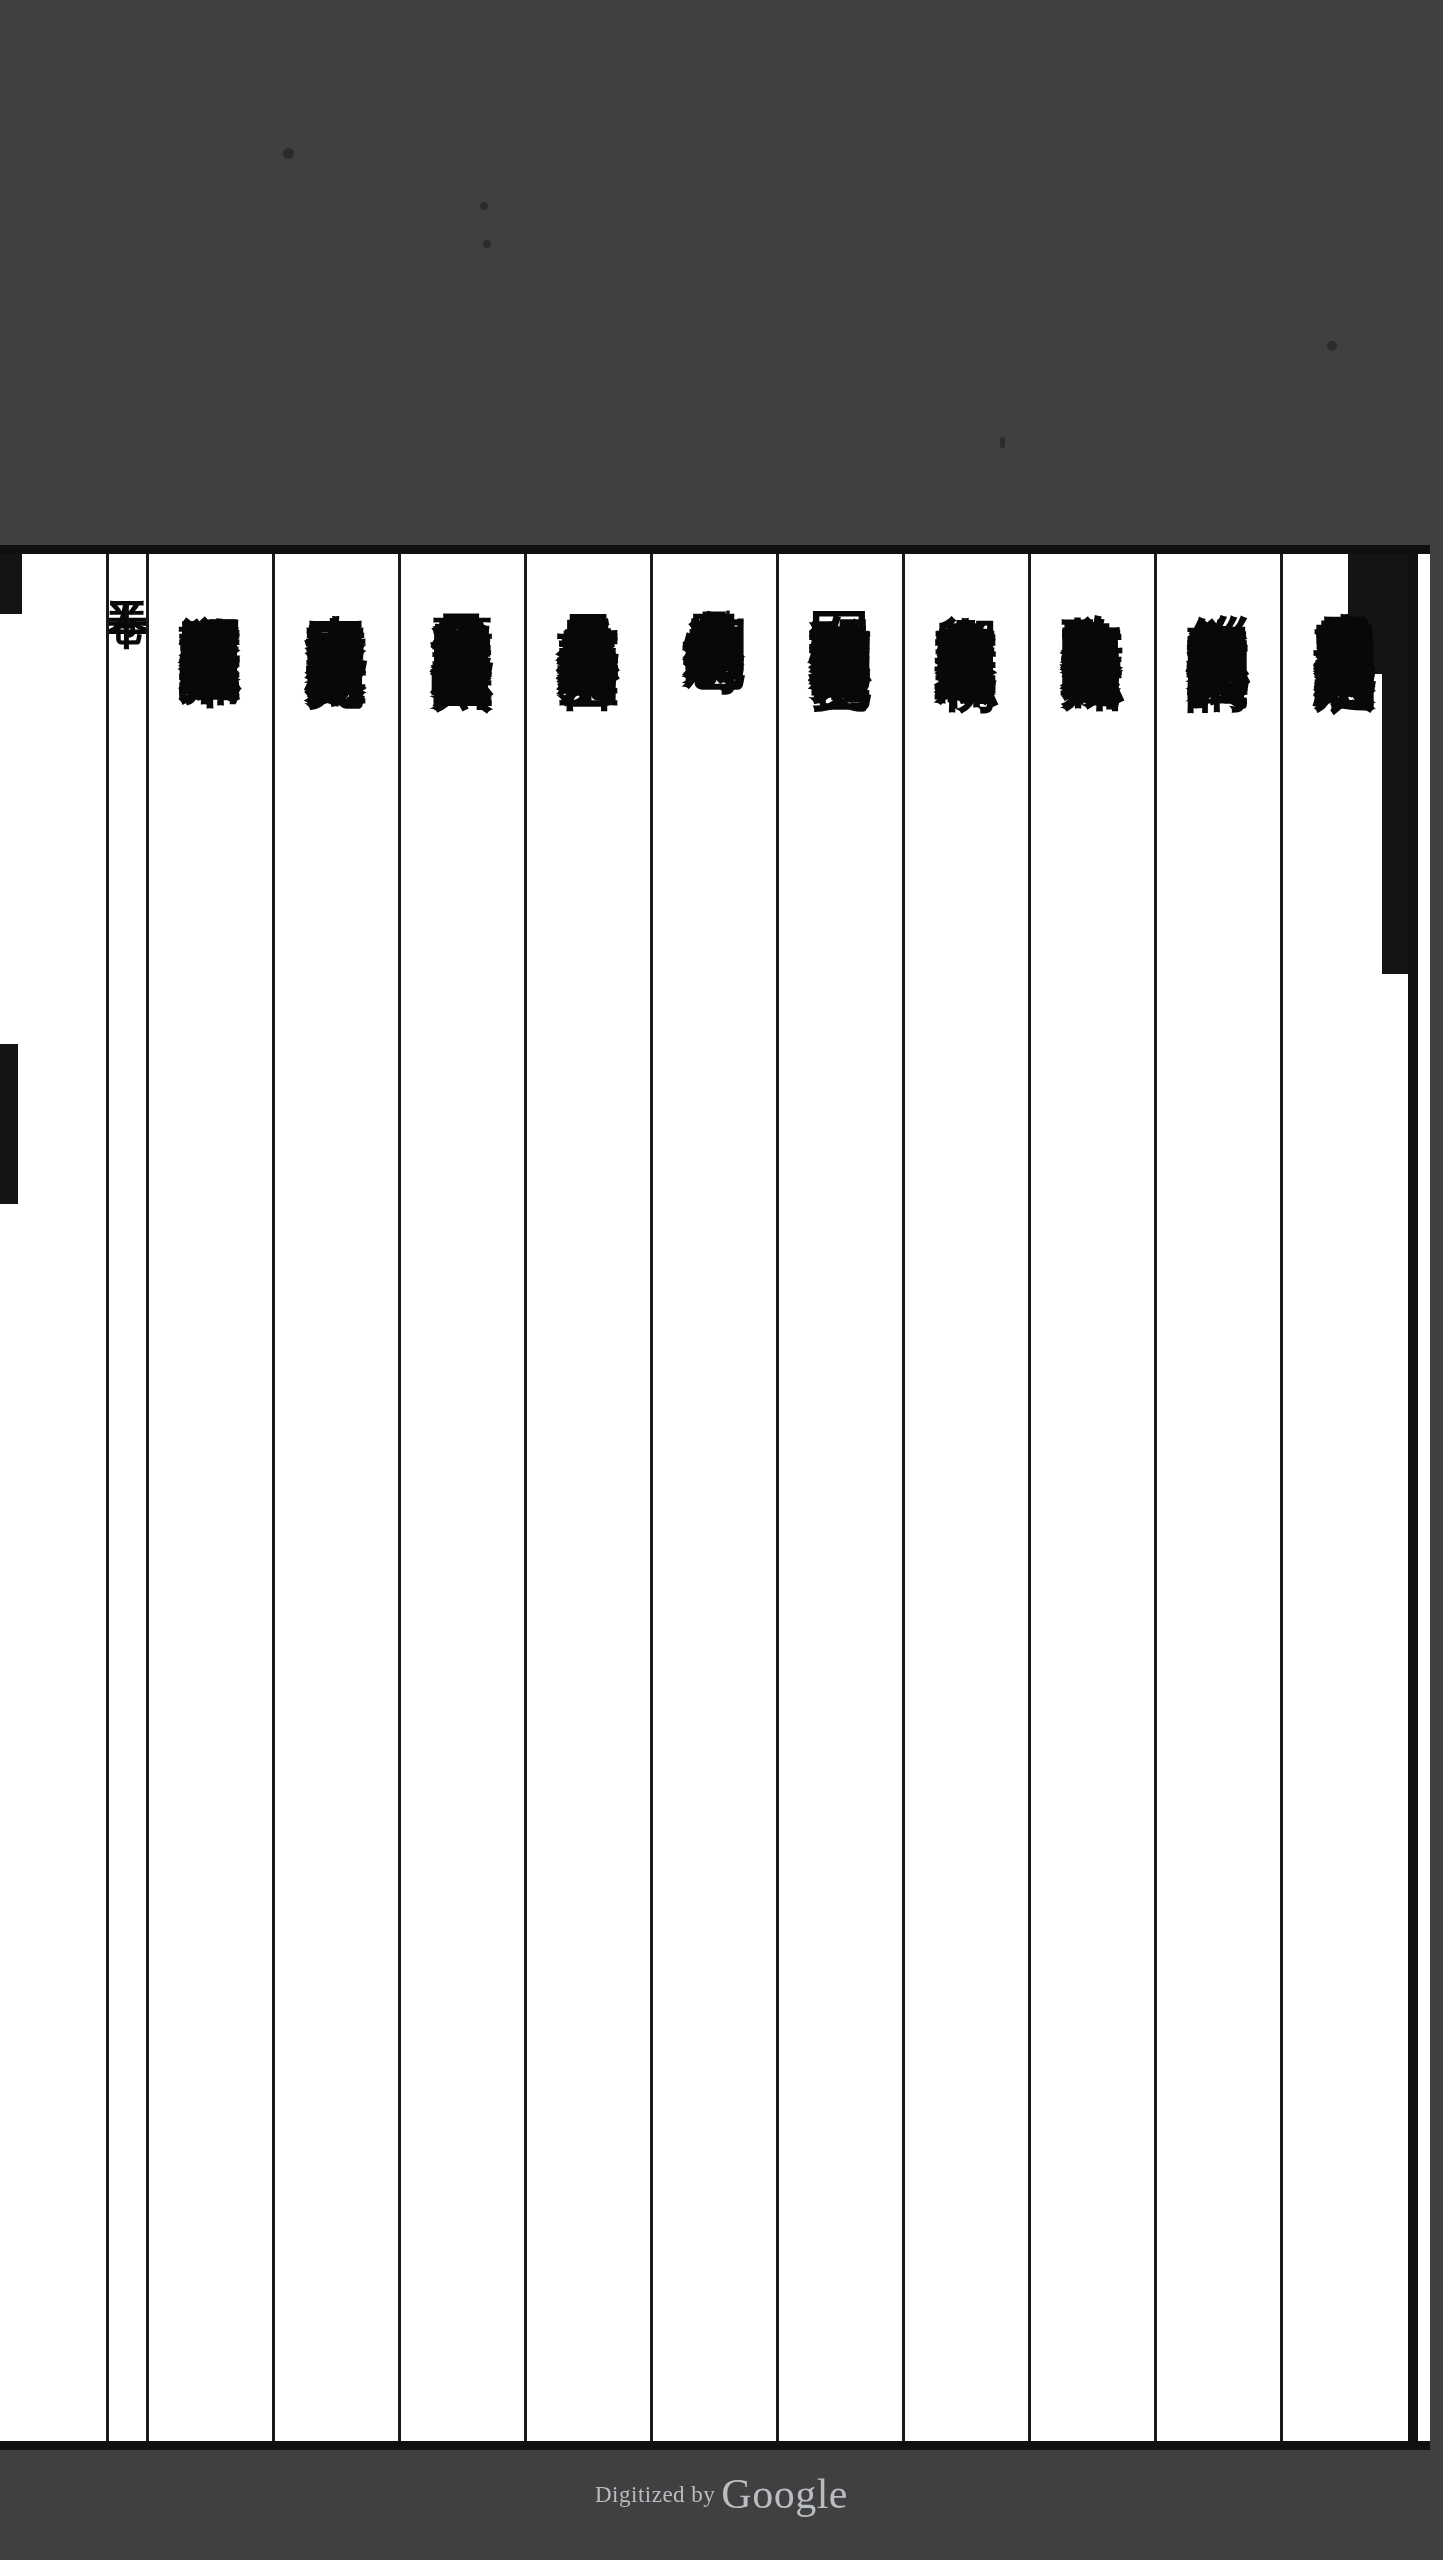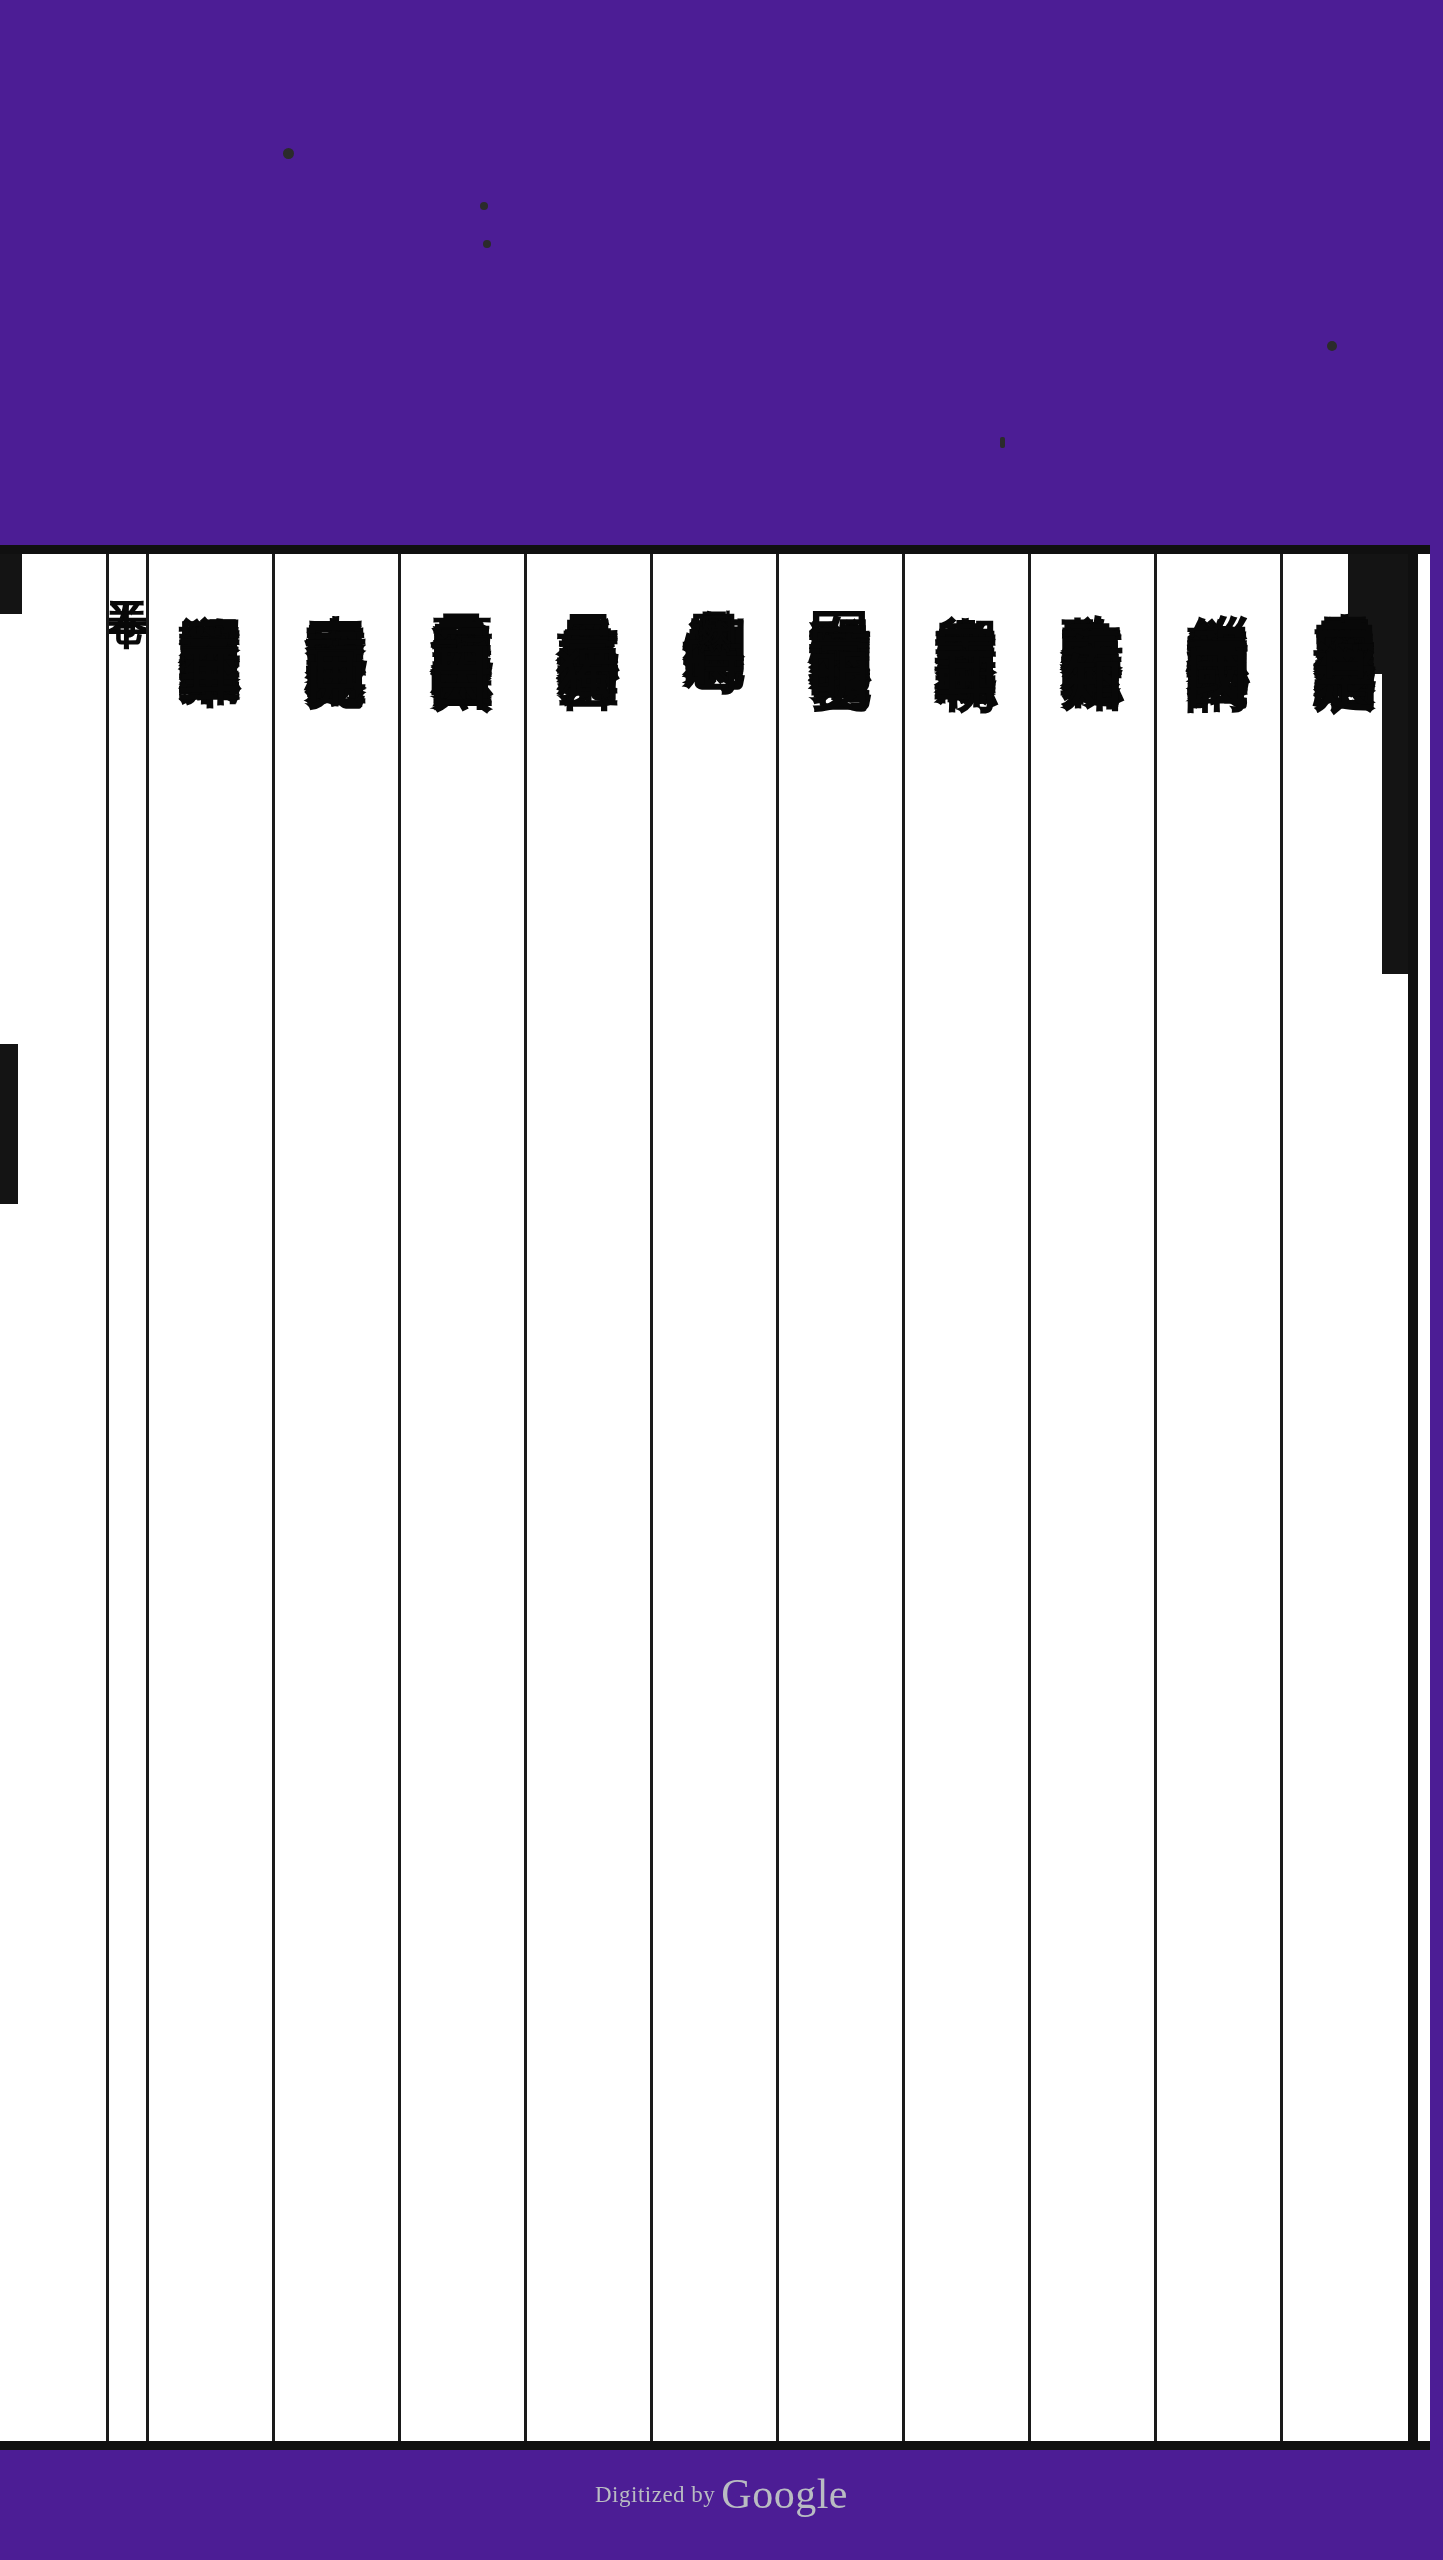--- a/index.html
+++ b/index.html
@@ -12,21 +12,21 @@
     height: 2560px;
     position: relative;
     overflow: hidden;
     font-family: "DejaVu Sans", sans-serif;
   }
 
   
   #scan {
     position: absolute;
     inset: 0;
-    background: #4c1d95;
+    background: #404040;
     padding-left: 40px;
   }
 
   
   .speck {
     position: absolute;
     background: #2b2b2b;
     border-radius: 50%;
   }
 

